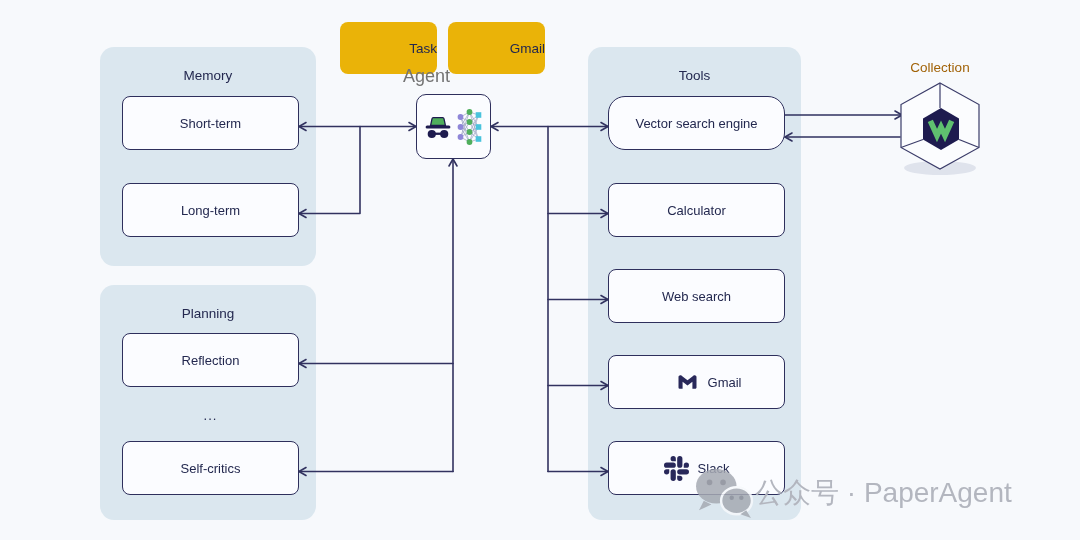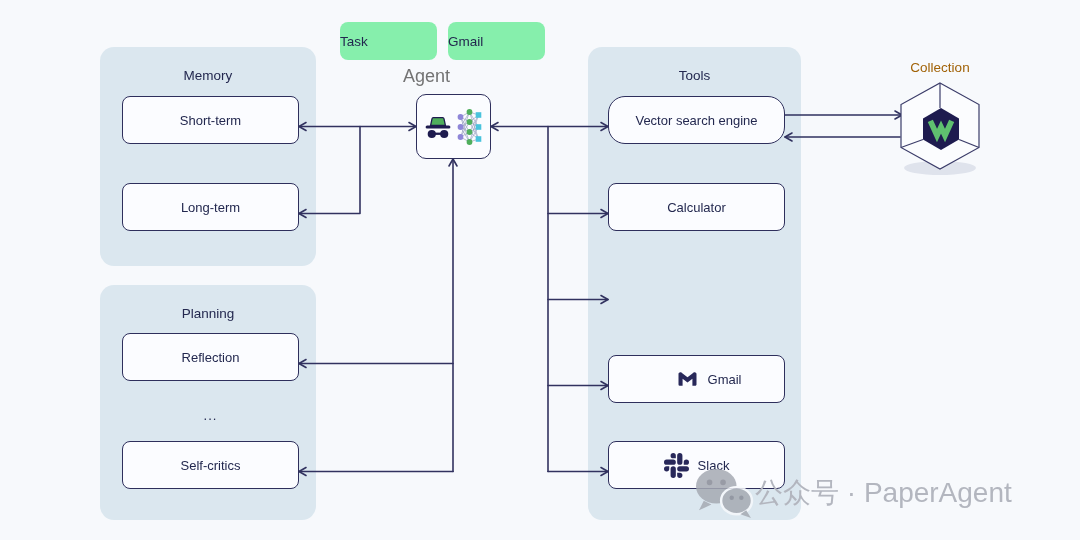--- a/index.html
+++ b/index.html
@@ -26,36 +26,36 @@
     text-align:center;
     font-size:13.5px;
     color:#23284f;
     z-index:2;
   }
   .connectors{
     position:absolute;left:0;top:0;z-index:2;
   }
   .node{
     position:absolute;
-    width:177px;height:48px;
+    width:177px;height:54px;
     background:#fbfcff;
     border:1.5px solid #2e2f5c;
     border-radius:8px;
     display:flex;align-items:center;justify-content:center;
     gap:9px;
     font-size:13px;color:#23284f;
     z-index:3;
     box-sizing:border-box;
   }
   .pill{
     position:absolute;
-    width:97px;height:38px;
-    background:#86efac;
+    width:97px;height:52px;
+    background:#eab308;
     border-radius:8px;
-    display:flex;align-items:center;justify-content:flex-start;
+    display:flex;align-items:center;justify-content:flex-end;
     font-size:13.5px;color:#23284f;
     z-index:3;
   }
   .agent-label{
     position:absolute;
     left:403px;top:66px;width:100px;
     text-align:left;
     font-size:18px;color:#737373;
     z-index:3;
   }
@@ -210,20 +210,23 @@
   <div class="node" style="left:122px;top:441px;">
     <span>Self-critics</span>
   </div>
 
   <div class="node" style="left:608px;top:96px;border-radius:17px;">
     <span>Vector search engine</span>
   </div>
   <div class="node" style="left:608px;top:183px;">
     <span>Calculator</span>
   </div>
+  <div class="node" style="left:608px;top:269px;">
+    <span>Web search</span>
+  </div>
   <div class="node" style="left:608px;top:355px;padding-left:24px;">
     <svg width="23" height="18" viewBox="0 0 24 24">
       <path fill="#28285a" d="M24 5.457v13.909c0 .904-.732 1.636-1.636 1.636h-3.819V11.73L12 16.64l-6.545-4.91v9.273H1.636A1.636 1.636 0 0 1 0 19.366V5.457c0-2.023 2.309-3.178 3.927-1.964L5.455 4.64 12 9.548l6.545-4.91 1.528-1.145C21.69 2.28 24 3.434 24 5.457z"></path>
     </svg>
     <span>Gmail</span>
   </div>
   <div class="node" style="left:608px;top:441px;">
     <svg width="25" height="25" viewBox="0 0 24 24">
       <path fill="#28285a" d="M5.042 15.165a2.528 2.528 0 0 1-2.52 2.523A2.528 2.528 0 0 1 0 15.165a2.527 2.527 0 0 1 2.522-2.52h2.52v2.52zM6.313 15.165a2.527 2.527 0 0 1 2.521-2.52 2.527 2.527 0 0 1 2.521 2.52v6.313A2.528 2.528 0 0 1 8.834 24a2.528 2.528 0 0 1-2.521-2.522v-6.313zM8.834 5.042a2.528 2.528 0 0 1-2.521-2.52A2.528 2.528 0 0 1 8.834 0a2.528 2.528 0 0 1 2.521 2.522v2.52H8.834zM8.834 6.313a2.528 2.528 0 0 1 2.521 2.521 2.528 2.528 0 0 1-2.521 2.521H2.522A2.528 2.528 0 0 1 0 8.834a2.528 2.528 0 0 1 2.522-2.521h6.312zM18.956 8.834a2.528 2.528 0 0 1 2.522-2.521A2.528 2.528 0 0 1 24 8.834a2.528 2.528 0 0 1-2.522 2.521h-2.522V8.834zM17.688 8.834a2.528 2.528 0 0 1-2.523 2.521 2.527 2.527 0 0 1-2.52-2.521V2.522A2.527 2.527 0 0 1 15.165 0a2.528 2.528 0 0 1 2.523 2.522v6.312zM15.165 18.956a2.528 2.528 0 0 1 2.523 2.522A2.528 2.528 0 0 1 15.165 24a2.527 2.527 0 0 1-2.52-2.522v-2.522h2.52zM15.165 17.688a2.527 2.527 0 0 1-2.52-2.523 2.526 2.526 0 0 1 2.52-2.52h6.313A2.527 2.527 0 0 1 24 15.165a2.528 2.528 0 0 1-2.522 2.523h-6.313z"></path>
     </svg>

